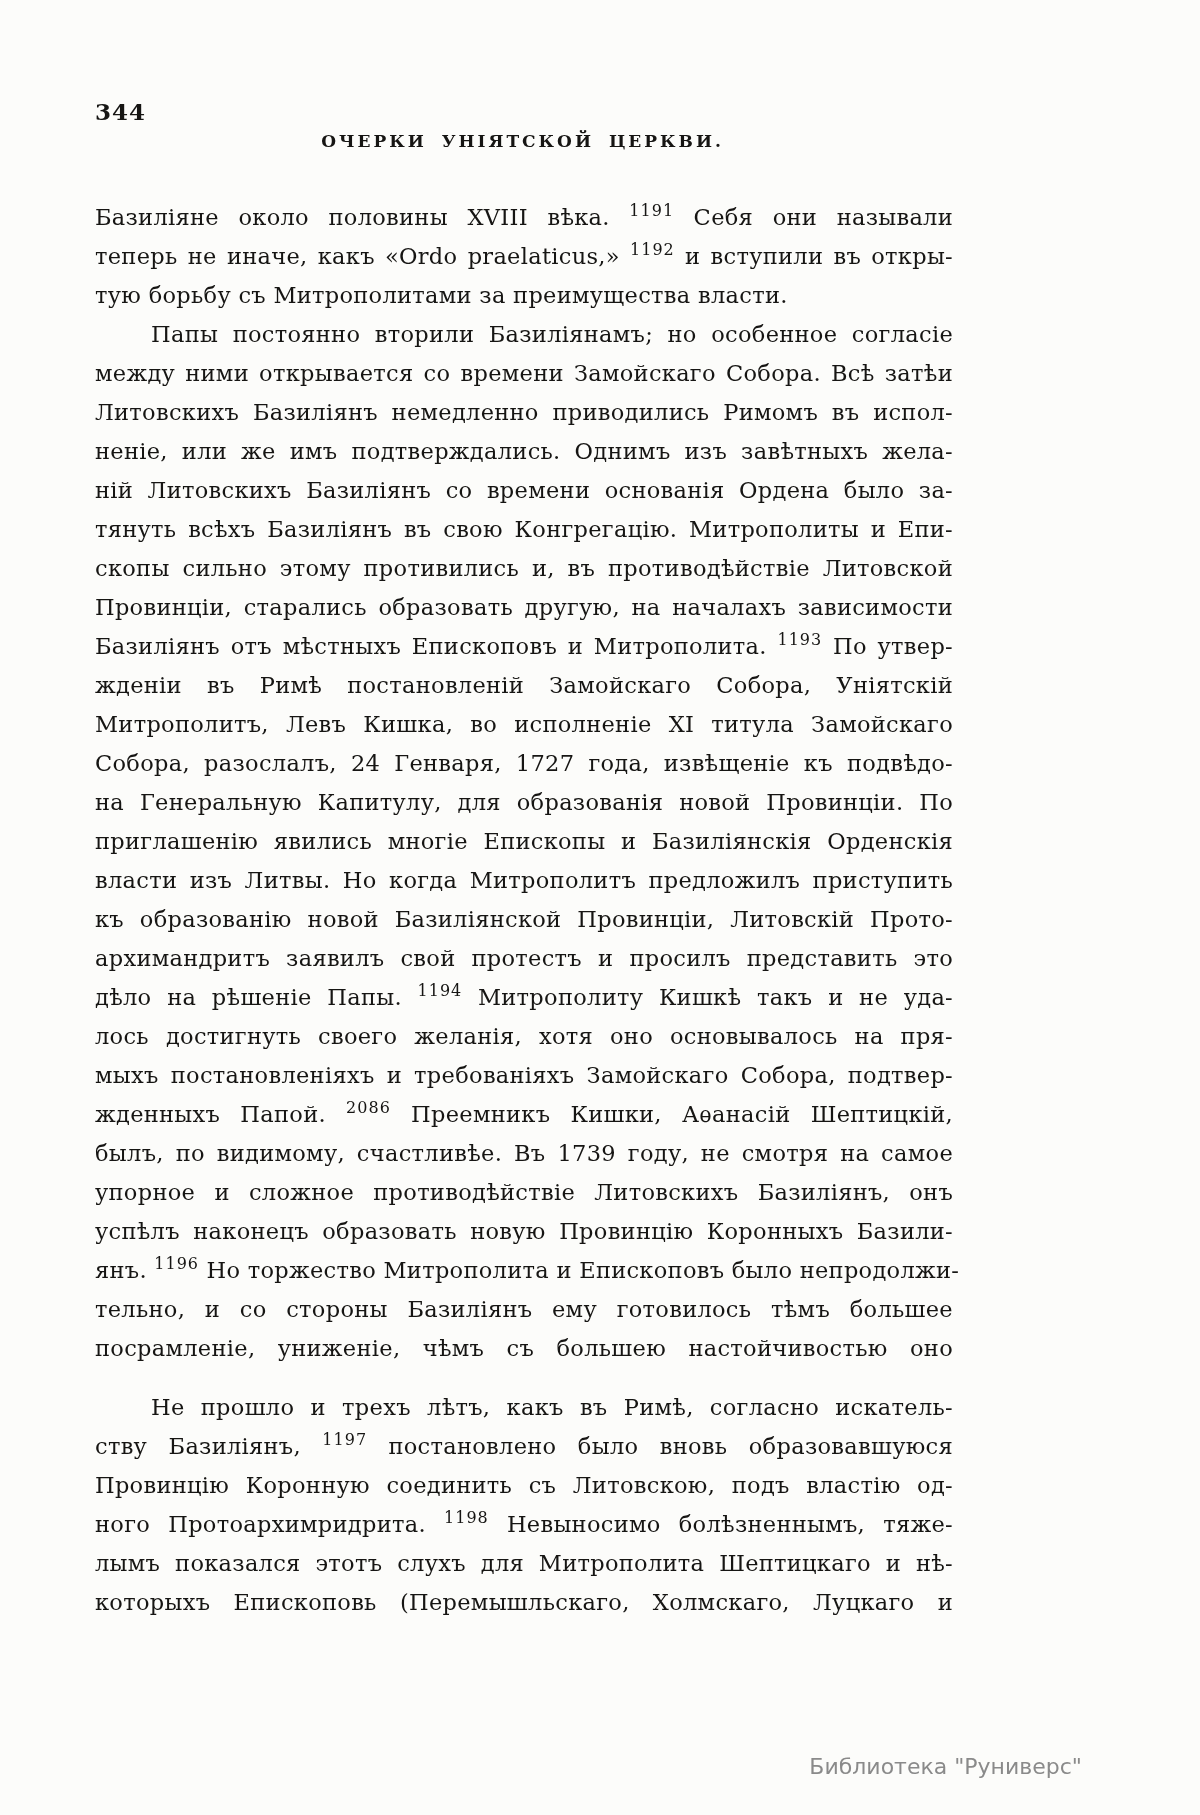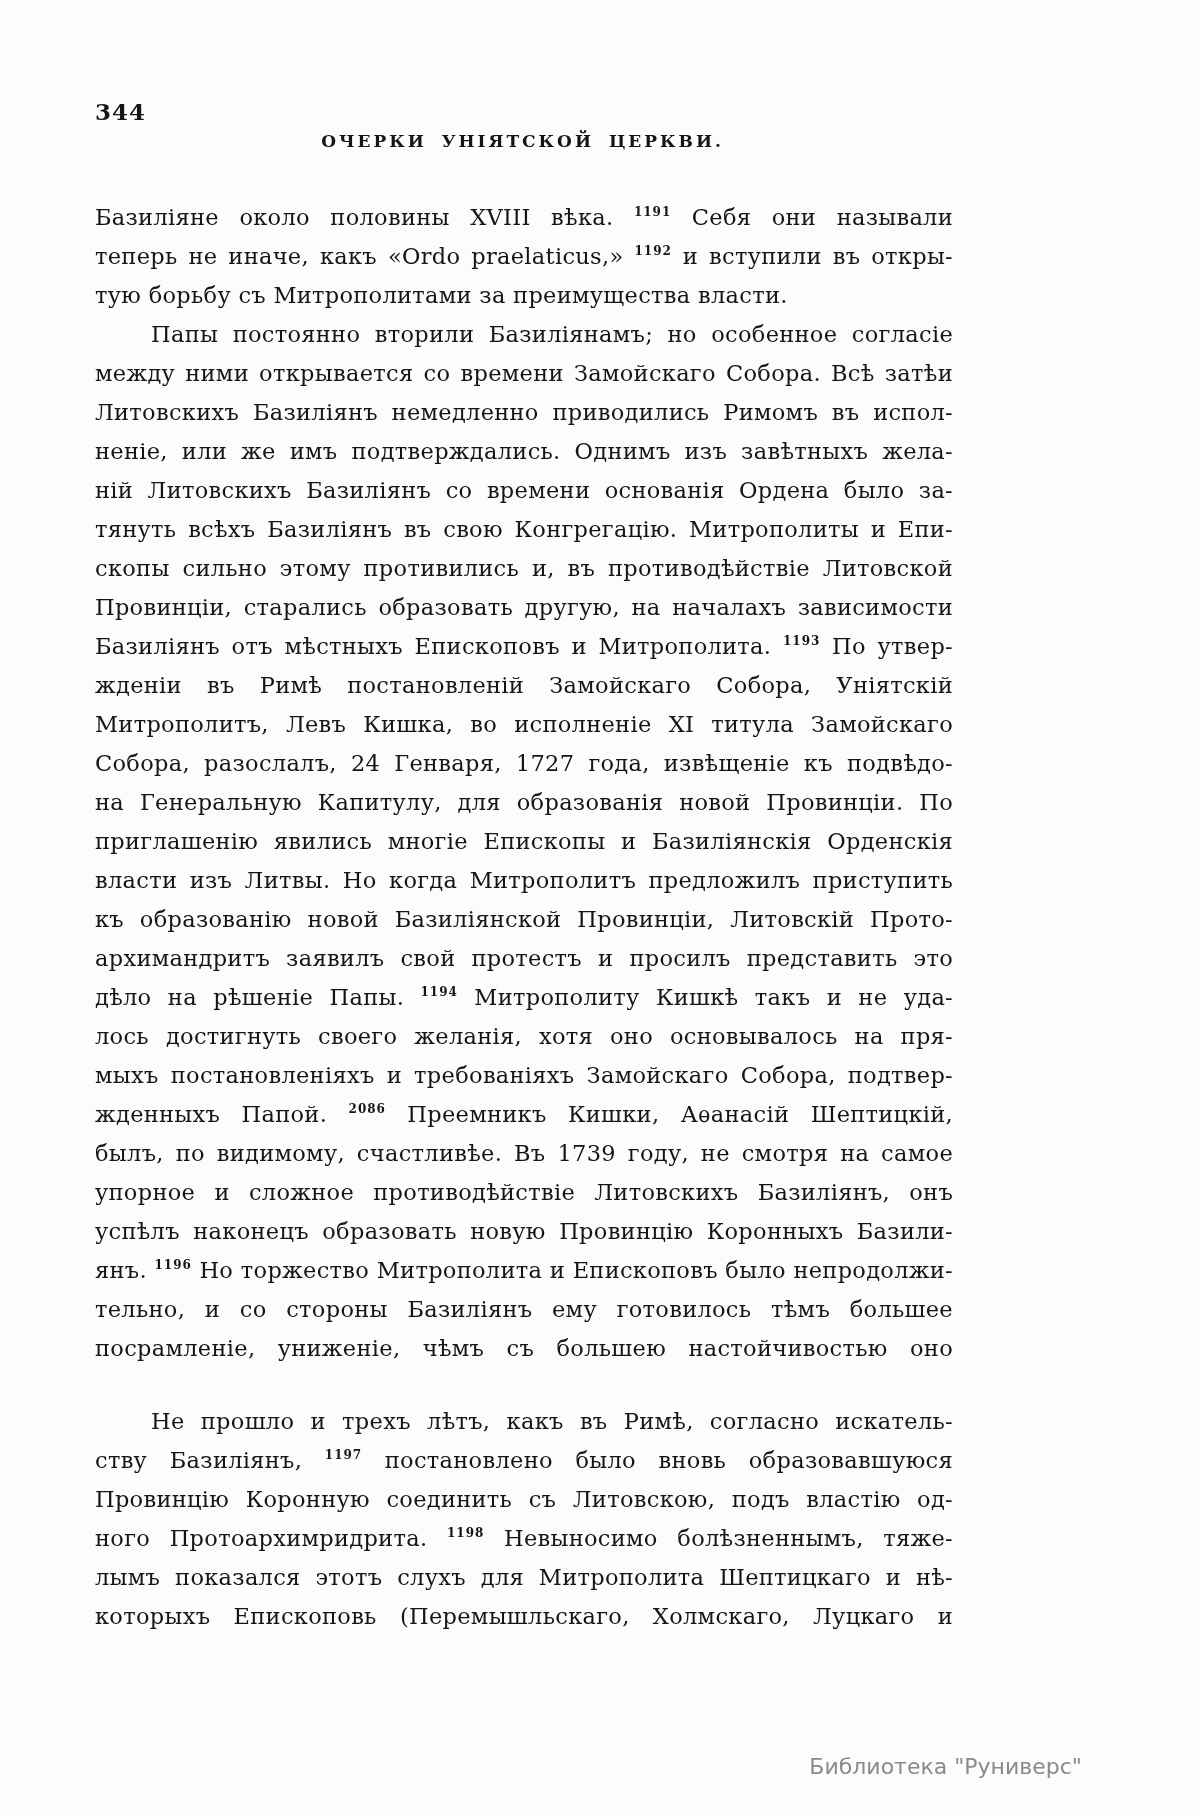--- a/index.html
+++ b/index.html
@@ -33,43 +33,43 @@
     word-spacing: 6px;
     margin-top: 28px;
   }
   .text-block {
     position: absolute;
     left: 95px;
     top: 198px;
     width: 858px;
   }
   .paragraph { margin: 0; }
-  .paragraph.gap-before { margin-top: 34px; }
+  .paragraph.gap-before { margin-top: 20px; }
   .line {
     font-size: 22.5px;
     line-height: 39px;
     height: 39px;
     text-align: justify;
     text-align-last: justify;
     white-space: nowrap;
     letter-spacing: 0.3px;
   }
   .line.last {
     text-align-last: left;
     white-space: normal;
   }
   .paragraph.indent .line:first-child { text-indent: 56px; }
   sup {
-    font-size: 12px;
+    font-size: 16px;
     line-height: 0;
     letter-spacing: 1px;
     vertical-align: baseline;
     position: relative;
     top: -9px;
-    font-weight: bold;
+    font-weight: normal;
   }
   .watermark {
     position: absolute;
     right: 118px;
     bottom: 36px;
     font-family: "DejaVu Sans", sans-serif;
     font-size: 22px;
     color: #8a8a8a;
   }
 </style>

